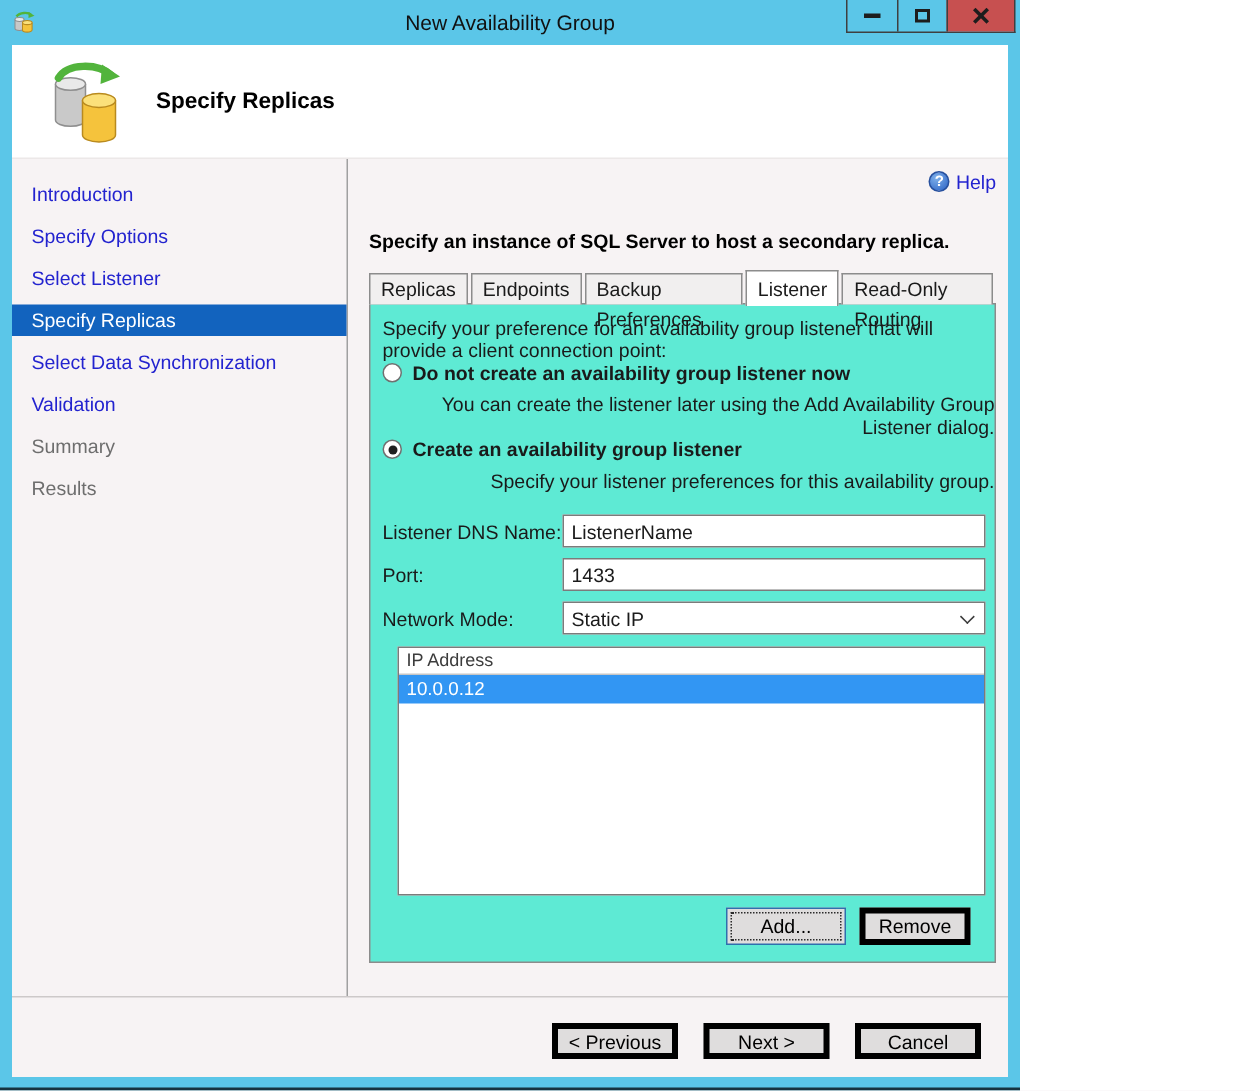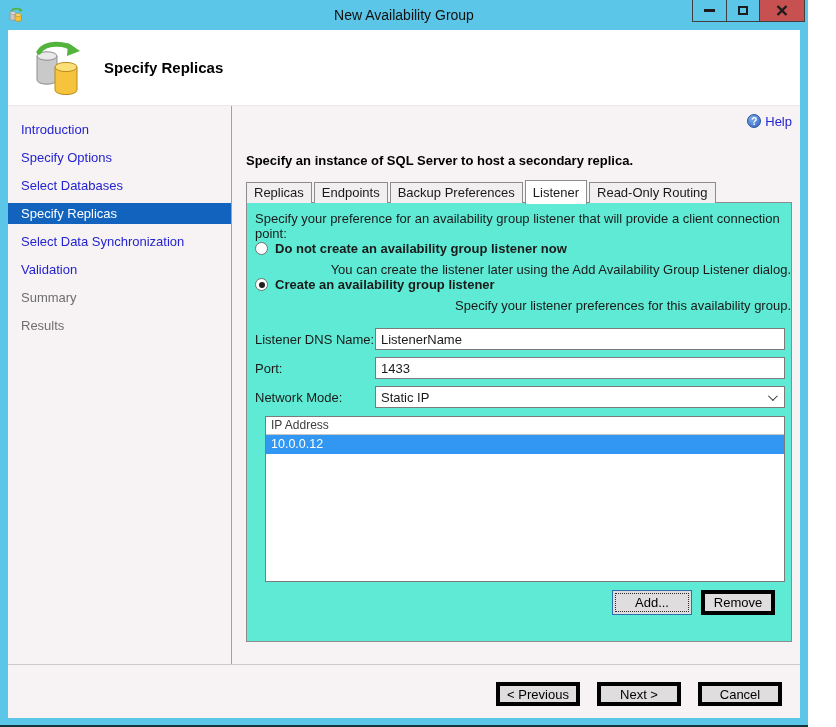--- a/index.html
+++ b/index.html
@@ -1,19 +1,19 @@
 <!DOCTYPE html>
 <html><head>
 <meta charset="utf-8">
 <style>
   * { margin:0; padding:0; box-sizing:border-box; }
   html,body { width:836px; height:727px; }
   body { font-family:"Liberation Sans","DejaVu Sans",sans-serif; font-size:13px; color:#1a1a1a; }
 
-  .window { width:808px; height:727px; background:#5bc6e8; display:flex; flex-direction:column; }
+  .window { width:680px; height:727px; background:#5bc6e8; display:flex; flex-direction:column; }
 
   
   .titlebar { height:30px; display:flex; align-items:center; position:relative; flex:0 0 auto; }
   .titlebar-icon { margin-left:8px; width:16px; height:16px; display:inline-block; }
   .title { position:absolute; left:0; right:0; text-align:center; font-size:14px; color:#111; }
   .win-controls { position:absolute; right:3px; top:0; display:flex; border:1px solid #3f3f3f; border-top:none; height:22px; }
   .win-btn { width:33px; display:flex; align-items:center; justify-content:center; cursor:default; }
   .win-btn + .win-btn { border-left:1px solid #3f3f3f; }
   .win-btn.close { width:45px; background:#c75050; }
   .glyph-min { width:11px; height:3px; background:#1d1d1d; display:block; }
@@ -127,21 +127,21 @@
         <ellipse cx="36" cy="28" rx="11" ry="4.6" fill="#fbe07a" stroke="#b98a1e"></ellipse>
       </svg>
       <h1>Specify Replicas</h1>
     </div>
 
     <div class="content-row">
 
       <nav class="sidebar">
         <a class="side-item link">Introduction</a>
         <a class="side-item link">Specify Options</a>
-        <a class="side-item link">Select Databases</a>
+        <a class="side-item link">Select Listener</a>
         <a class="side-item active">Specify Replicas</a>
         <a class="side-item link">Select Data Synchronization</a>
         <a class="side-item link">Validation</a>
         <a class="side-item disabled">Summary</a>
         <a class="side-item disabled">Results</a>
       </nav>
 
       <main class="main">
         <div class="help-row">
           <span class="help-link">

